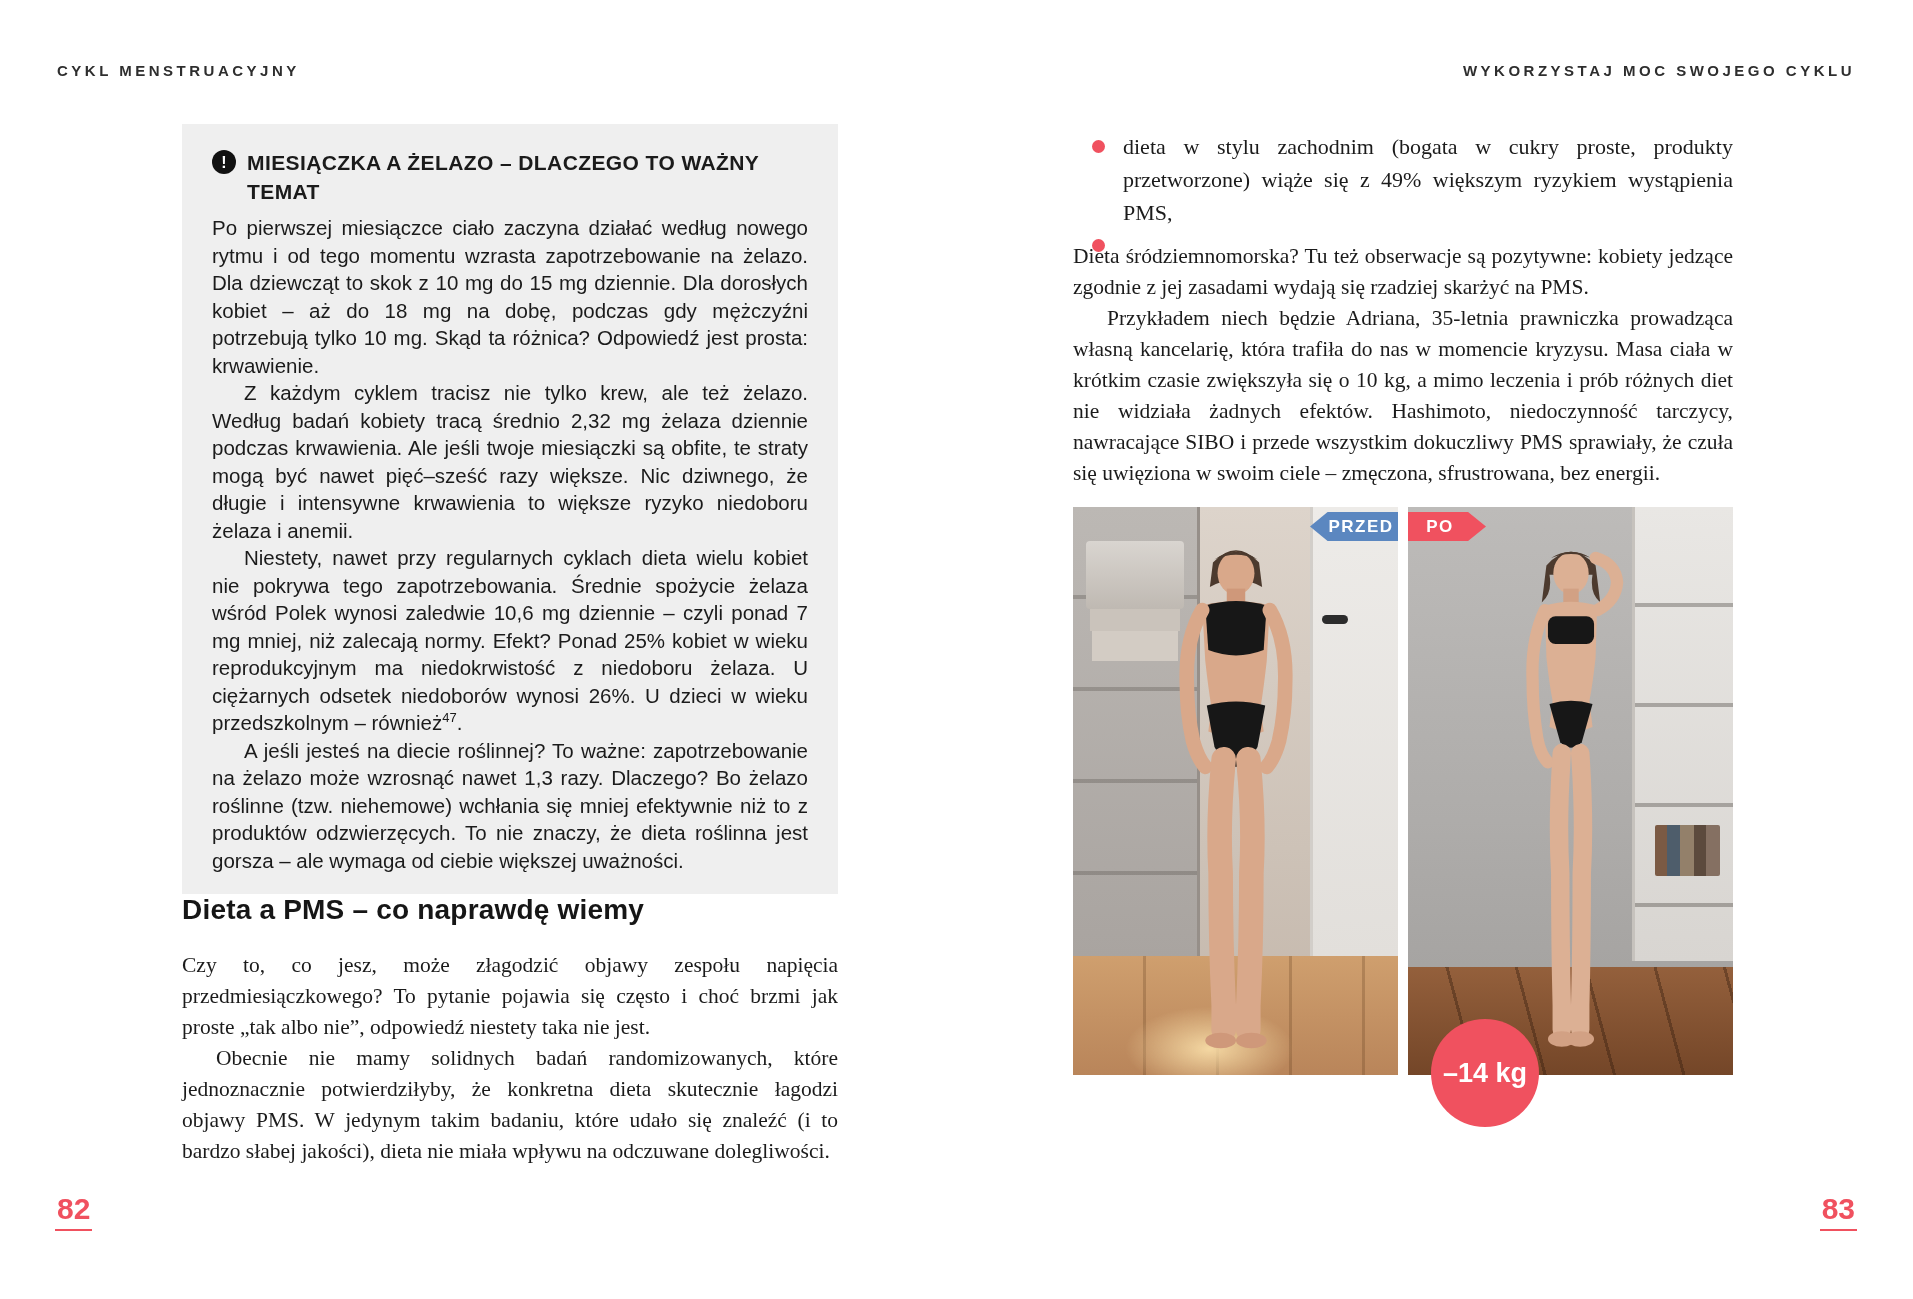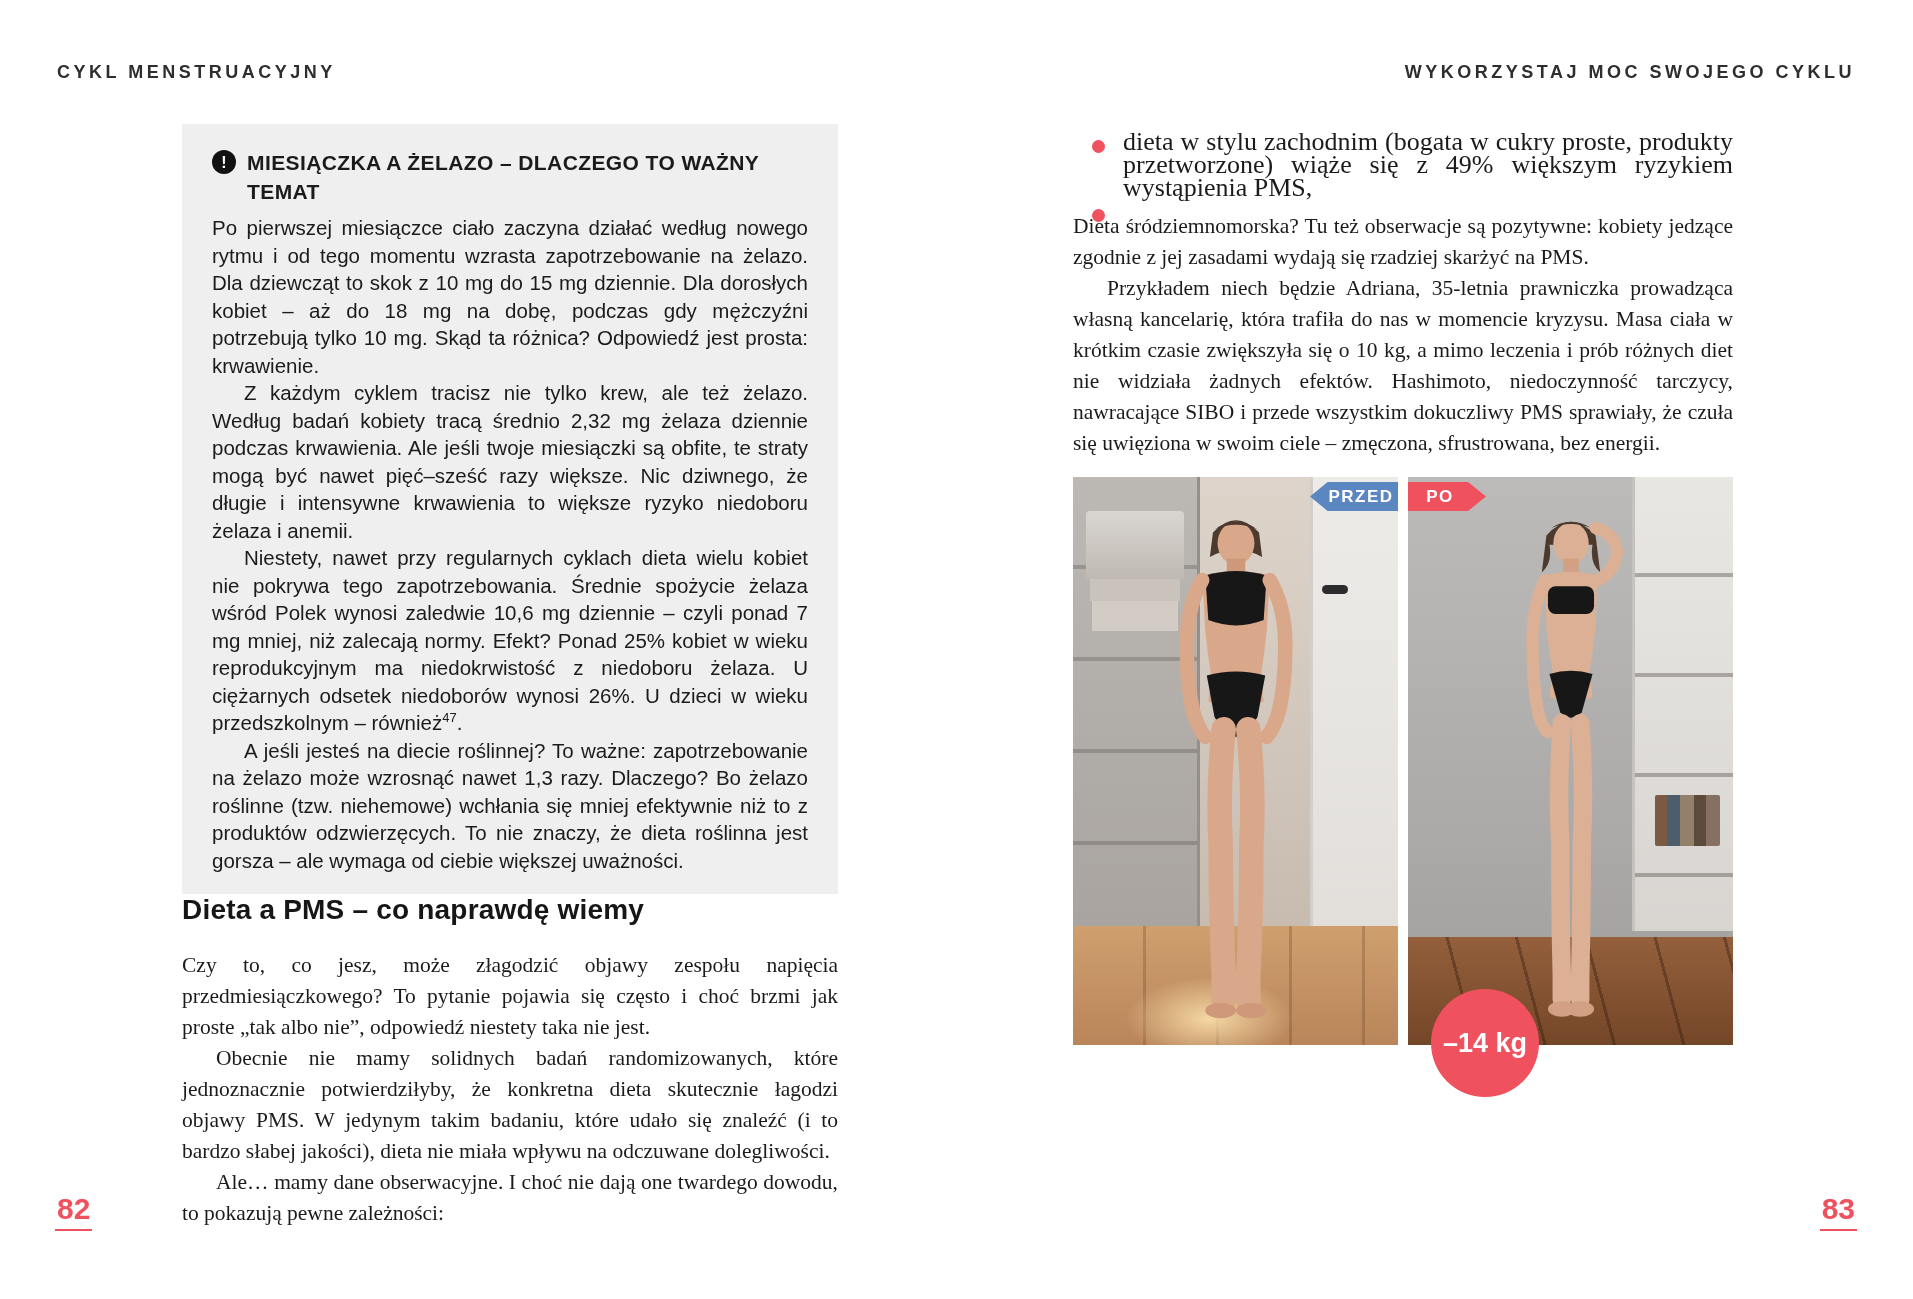--- a/index.html
+++ b/index.html
@@ -12,21 +12,21 @@
   html,body{background:#888;}
   #page{
     position:relative;width:1913px;height:1299px;background:#ffffff;
     font-family:"Liberation Serif", serif;color:var(--ink);
     overflow:hidden;margin:0 auto;
   }
   
   .running-head{
     position:absolute;top:62px;
     font-family:"Liberation Sans", sans-serif;
-    font-size:18px;font-weight:700;letter-spacing:3.5px;color:#2e2e2e;
+    font-size:15px;font-weight:700;letter-spacing:3.5px;color:#2e2e2e;
     white-space:nowrap;
   }
   .running-head.left{left:57px;}
   .running-head.right{right:58px;}
 
   
   .left-col{position:absolute;left:182px;top:124px;width:656px;}
   .info-box{
     background:var(--box-bg);
     padding:24px 30px 20px 30px;
@@ -68,21 +68,21 @@
     border-bottom:2.5px solid var(--accent);padding:0 2px 3px 2px;
   }
   .page-num.left{left:55px;}
   .page-num.right{right:56px;}
 
   
   .right-col{position:absolute;left:1073px;top:130px;width:660px;}
   .bullet-list{list-style:none;}
   .bullet-list li{
     position:relative;padding-left:50px;
-    font-size:26px;line-height:23px;text-align:justify;hyphens:auto;
+    font-size:22px;line-height:33px;text-align:justify;hyphens:auto;
   }
   .bullet-dot{
     position:absolute;left:19px;top:10px;width:13px;height:13px;border-radius:50%;
     background:var(--accent);
   }
   .right-col .body-text{margin-top:12px;}
 
   
   .photo{
     position:relative;margin-top:18px;height:568px;
@@ -166,21 +166,20 @@
         <p><span>Niestety, nawet przy regularnych cyklach dieta wielu kobiet nie pokrywa tego zapotrzebowania. Średnie spożycie żelaza wśród Polek wynosi zaledwie 10,6 mg dziennie – czyli ponad 7 mg mniej, niż zalecają normy. Efekt? Ponad 25% kobiet w wieku reprodukcyjnym ma niedokrwistość z niedoboru żelaza. U ciężarnych odsetek niedoborów wynosi 26%. U dzieci w wieku przedszkolnym – również</span><sup>47</sup><span>.</span></p>
         <p>A jeśli jesteś na diecie roślinnej? To ważne: zapotrzebowanie na żelazo może wzrosnąć nawet 1,3 razy. Dlaczego? Bo żelazo roślinne (tzw. niehemowe) wchłania się mniej efektywnie niż to z produktów odzwierzęcych. To nie znaczy, że dieta roślinna jest gorsza – ale wymaga od ciebie większej uważności.</p>
       </div>
     </div>
 
     <h2 class="section-heading">Dieta a PMS – co naprawdę wiemy</h2>
 
     <div class="body-text">
       <p>Czy to, co jesz, może złagodzić objawy zespołu napięcia przedmiesiączkowego? To pytanie pojawia się często i choć brzmi jak proste „tak albo nie”, odpowiedź niestety taka nie jest.</p>
       <p>Obecnie nie mamy solidnych badań randomizowanych, które jednoznacznie potwierdziłyby, że konkretna dieta skutecznie łagodzi objawy PMS. W jedynym takim badaniu, które udało się znaleźć (i to bardzo słabej jakości), dieta nie miała wpływu na odczuwane dolegliwości.</p>
-      <p>Ale… mamy dane obserwacyjne. I choć nie dają one twardego dowodu, to pokazują pewne zależności:</p>
     </div>
   </div>
 
   <div class="page-num left">82</div>
 
   <div class="right-col">
 
     <ul class="bullet-list">
       <li>
         <span class="bullet-dot"></span>

